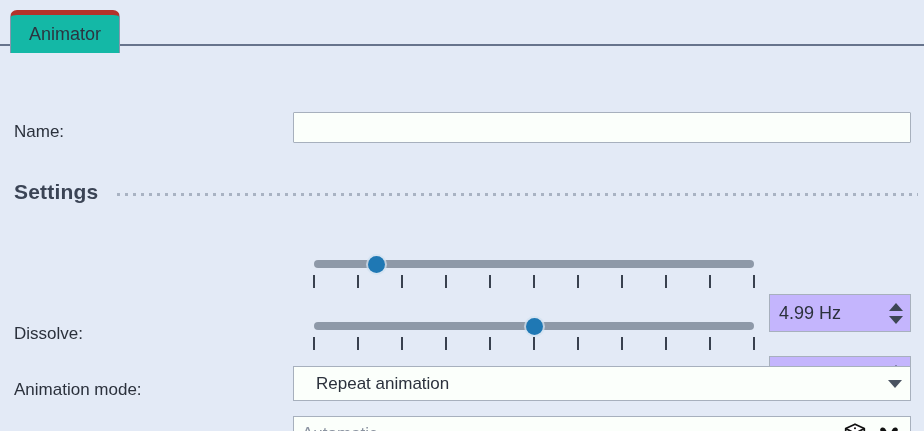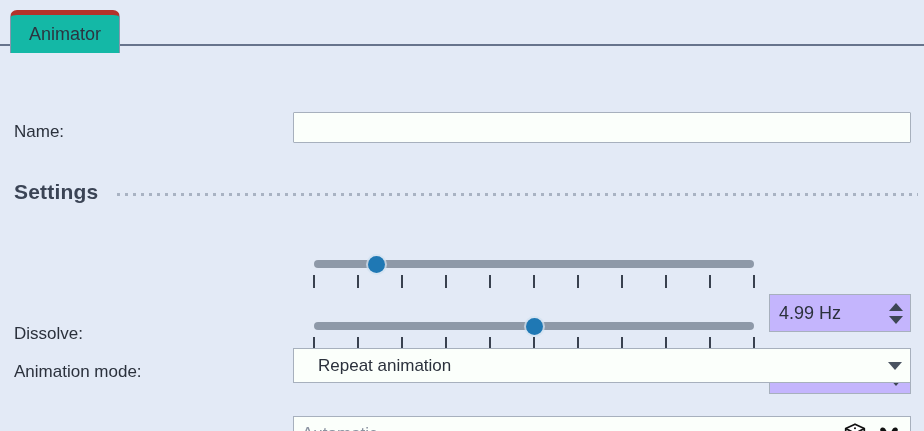--- a/index.html
+++ b/index.html
@@ -213,39 +213,40 @@
     width: 0;
     height: 0;
     border-left: 7px solid transparent;
     border-right: 7px solid transparent;
     cursor: pointer;
   }
   .spin-arrow.up { border-bottom: 8px solid #3d4654; }
   .spin-arrow.down { border-top: 8px solid #3d4654; }
 
   
-  .row-combo { top: 300px; height: 40px; }
+  .row-combo { top: 318px; height: 40px; }
   .combo {
     position: absolute;
     left: 293px;
     top: 2px;
     width: 618px;
     height: 35px;
     box-sizing: border-box;
     background: #fbfffb;
     border: 1px solid #a7b0bd;
     display: flex;
     align-items: center;
     cursor: pointer;
   }
   .combo-value {
     flex: 1;
-    padding-left: 24px;
+    padding-left: 8px;
     font-size: 17px;
     color: #2b313c;
+    margin-left: 14px;
   }
   .combo-arrow {
     width: 30px;
     display: flex;
     align-items: center;
     justify-content: center;
   }
   .chev {
     width: 0;
     height: 0;

